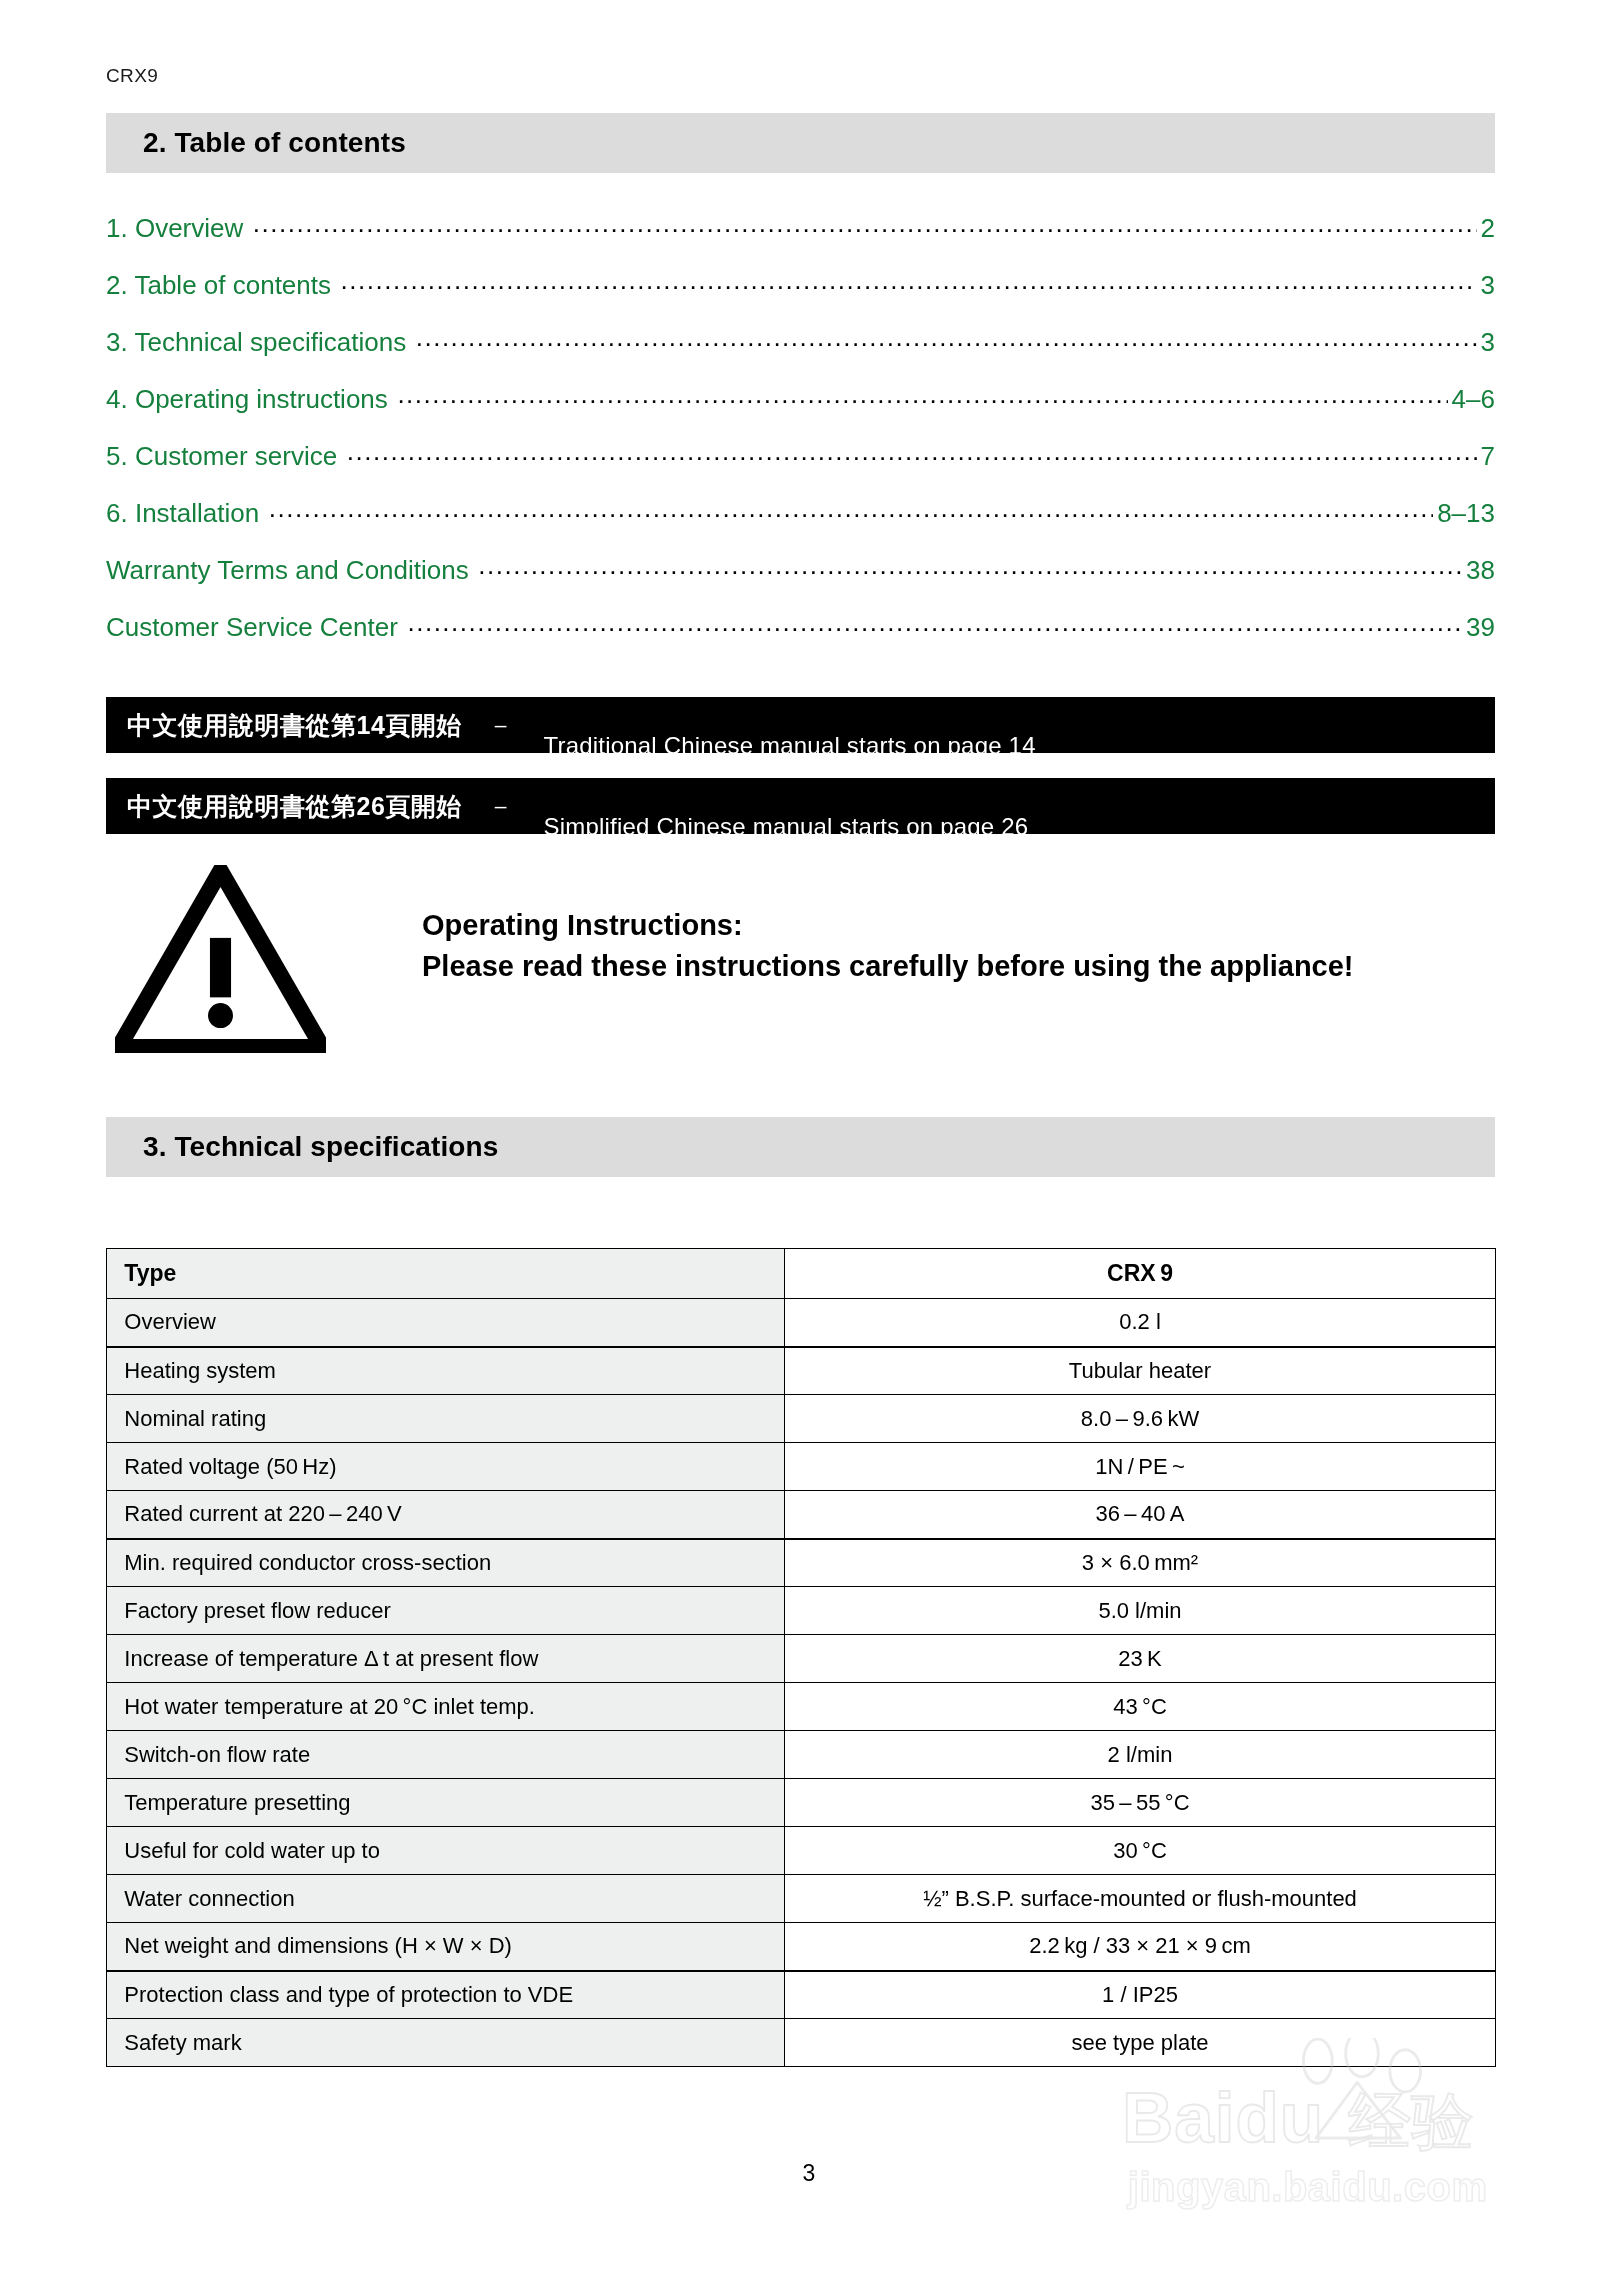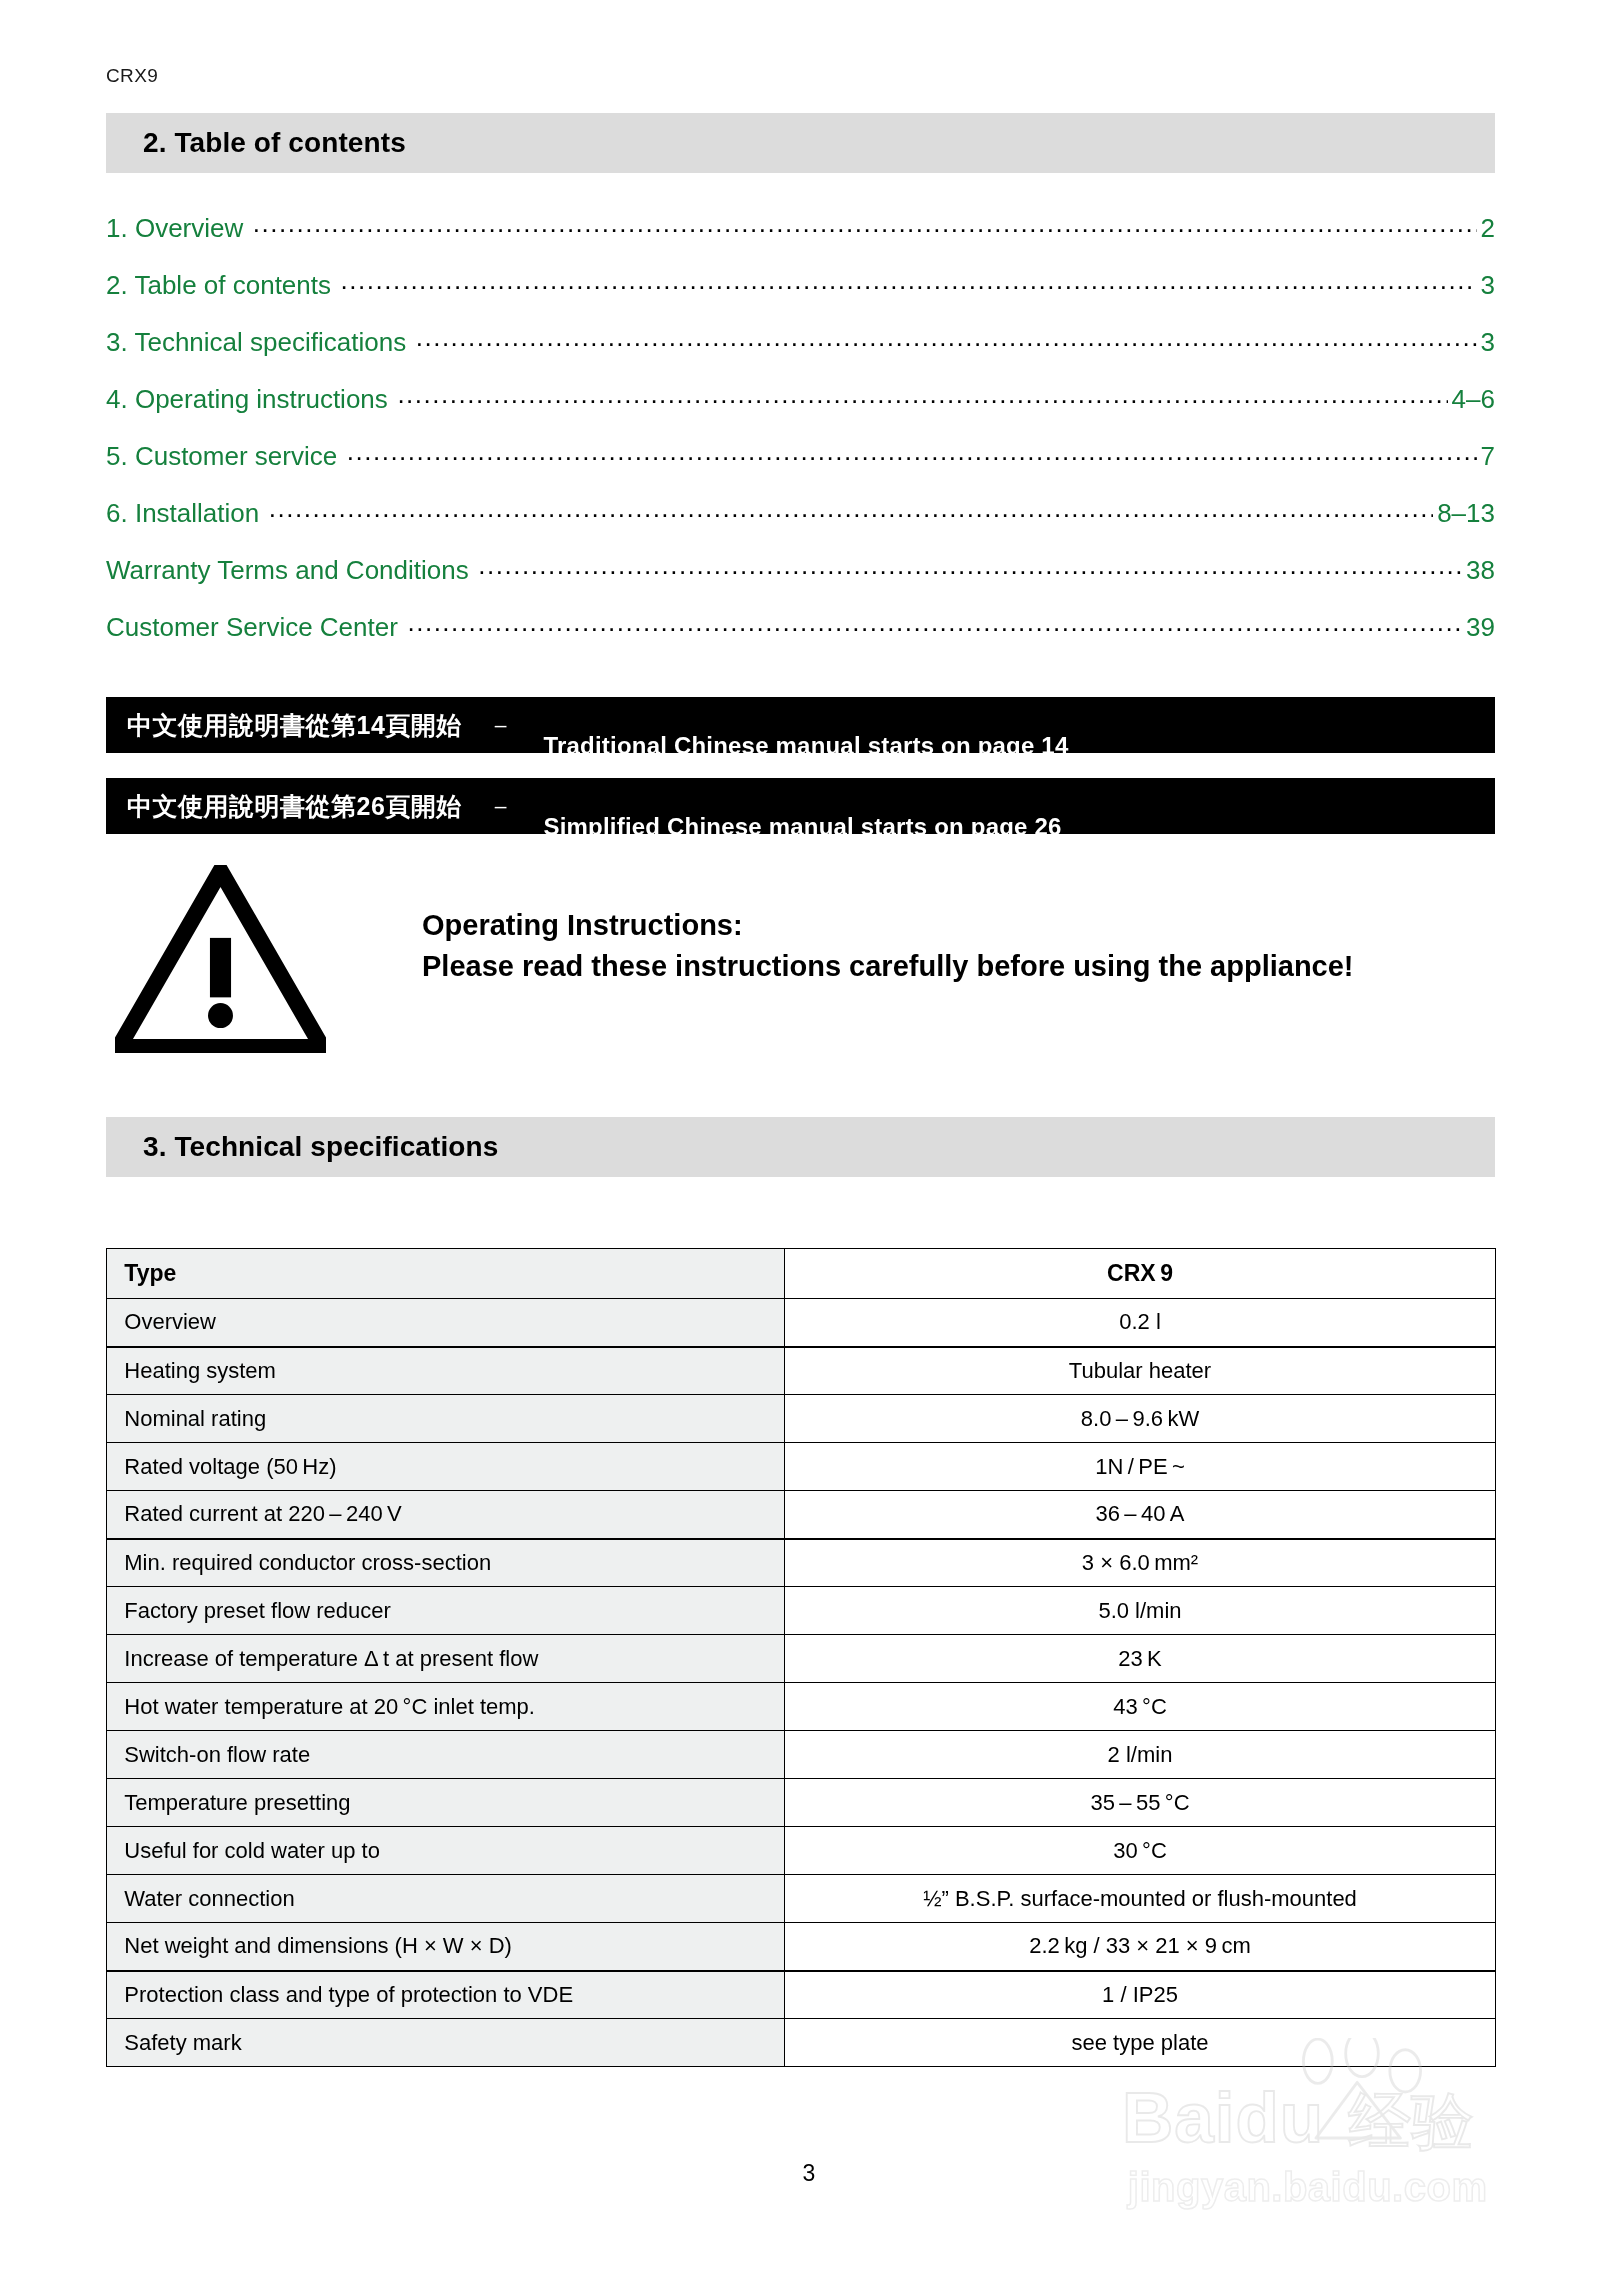--- a/index.html
+++ b/index.html
@@ -102,21 +102,21 @@
     padding-left: 21px;
     letter-spacing: 0.5px;
   }
   .banner-dash {
     font-size: 21px;
     padding: 0 0 0 33px;
     color: #ffffff;
   }
   .banner-en {
     font-size: 24px;
-    font-weight: bold;
+    font-weight: normal;
     padding-left: 37px;
     letter-spacing: 0.2px;
     margin-top: 42px;
   }
 
   
   .warning-block {
     position: absolute;
     left: 115px;
     top: 865px;

